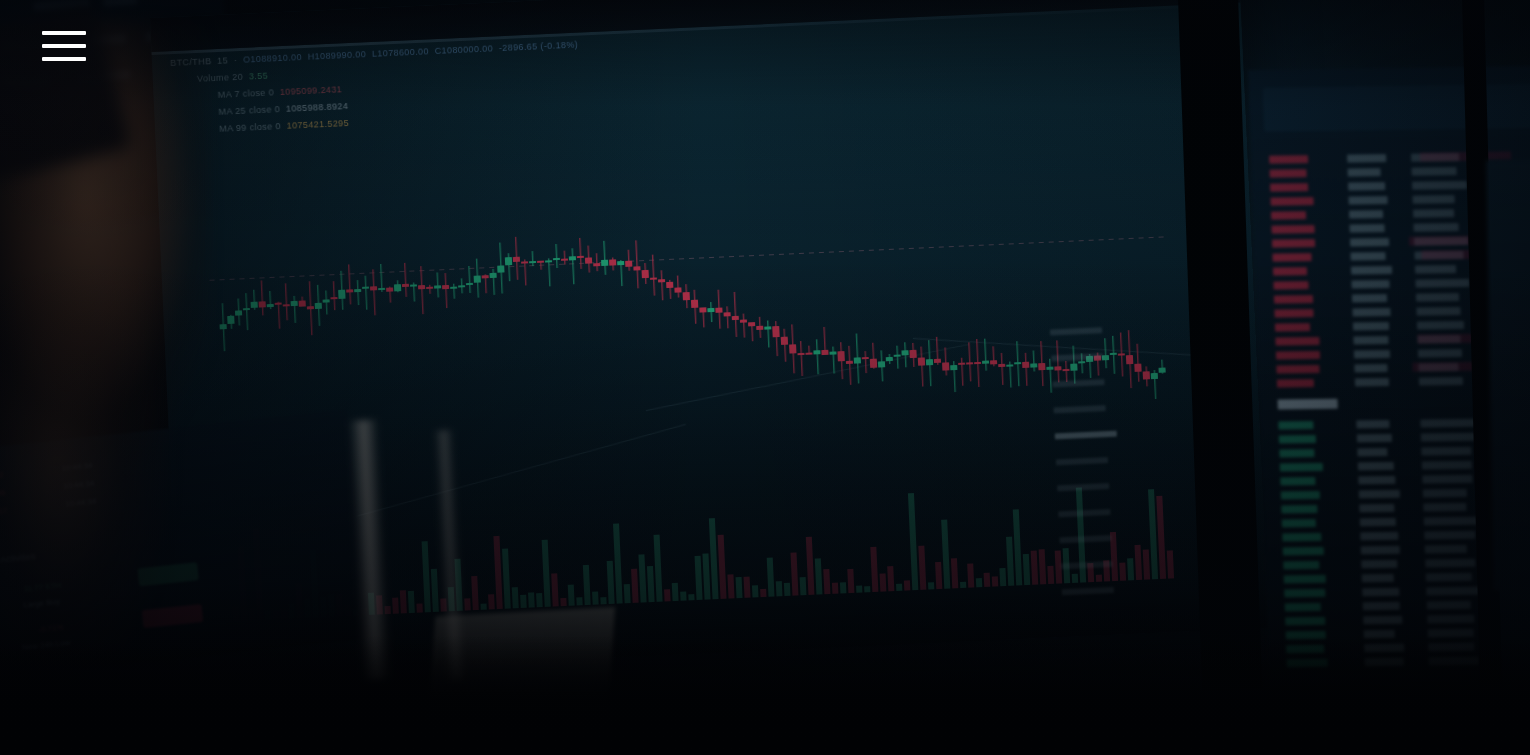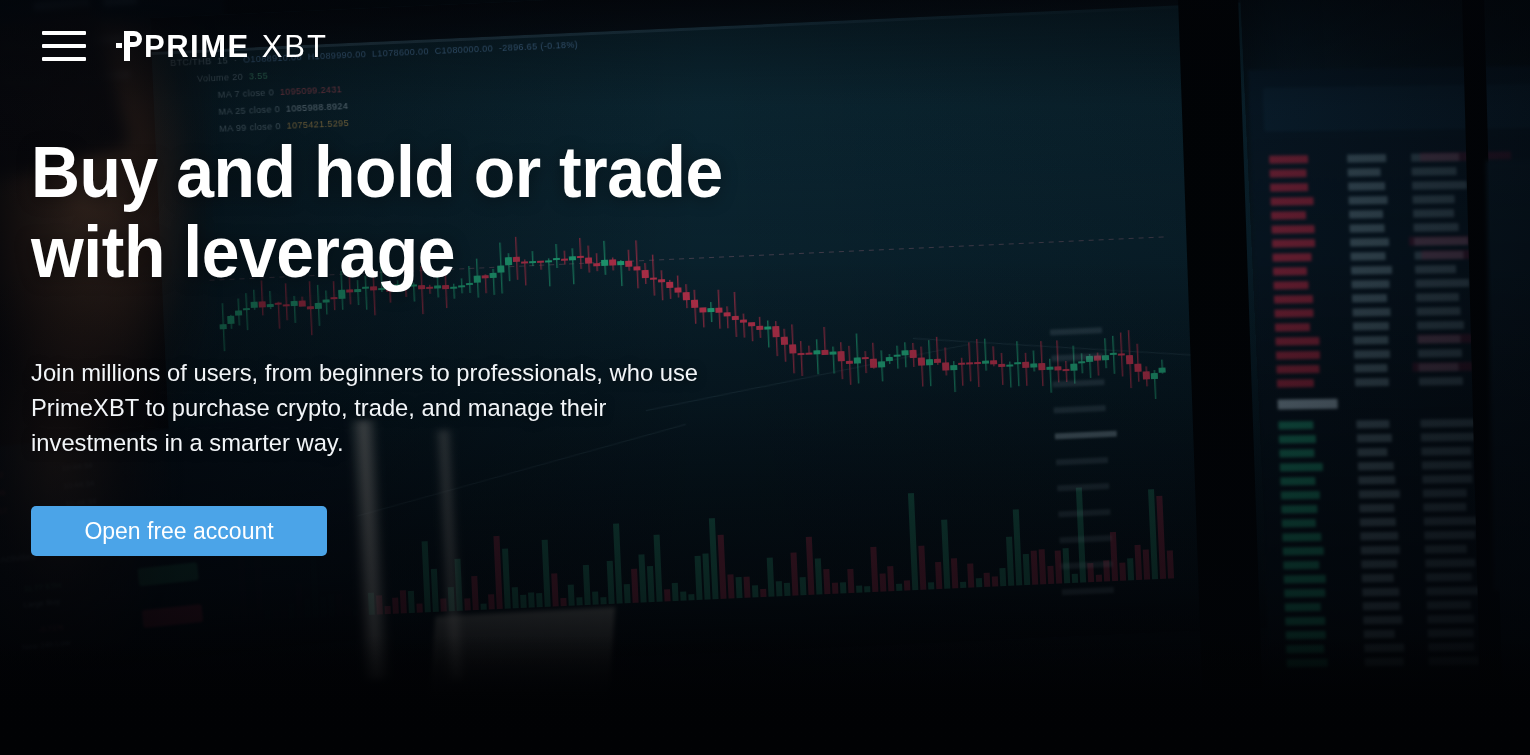--- a/index.html
+++ b/index.html
@@ -1212,33 +1212,17 @@
   </div>
 
   <div class="header">
 
     <div class="burger">
       <span></span>
       <span></span>
       <span></span>
     </div>
 
-    <div class="logo">
-      <svg class="logo-mark" width="26" height="30" viewBox="0 0 26 30">
-        <rect x="0" y="12" width="6" height="5" fill="#ffffff"></rect>
-        <path d="M8 0 h10 a8 8 0 0 1 0 16 h-4 v14 h-6 z M14 5 v6 h4 a3 3 0 0 0 0 -6 z" fill="#ffffff"></path>
-      </svg>
-      <span class="logo-prime">PRIME</span>
-      <span class="logo-xbt">XBT</span>
-    </div>
 
   </div>
 
-  <div class="hero">
-    <h1>Buy and hold or trade
-with leverage</h1>
-    <p>Join millions of users, from beginners to professionals, who use
-PrimeXBT to purchase crypto, trade, and manage their
-investments in a smarter way.</p>
-    <button class="cta">Open free account</button>
-  </div>
 
 </div>
 
 </body></html>

